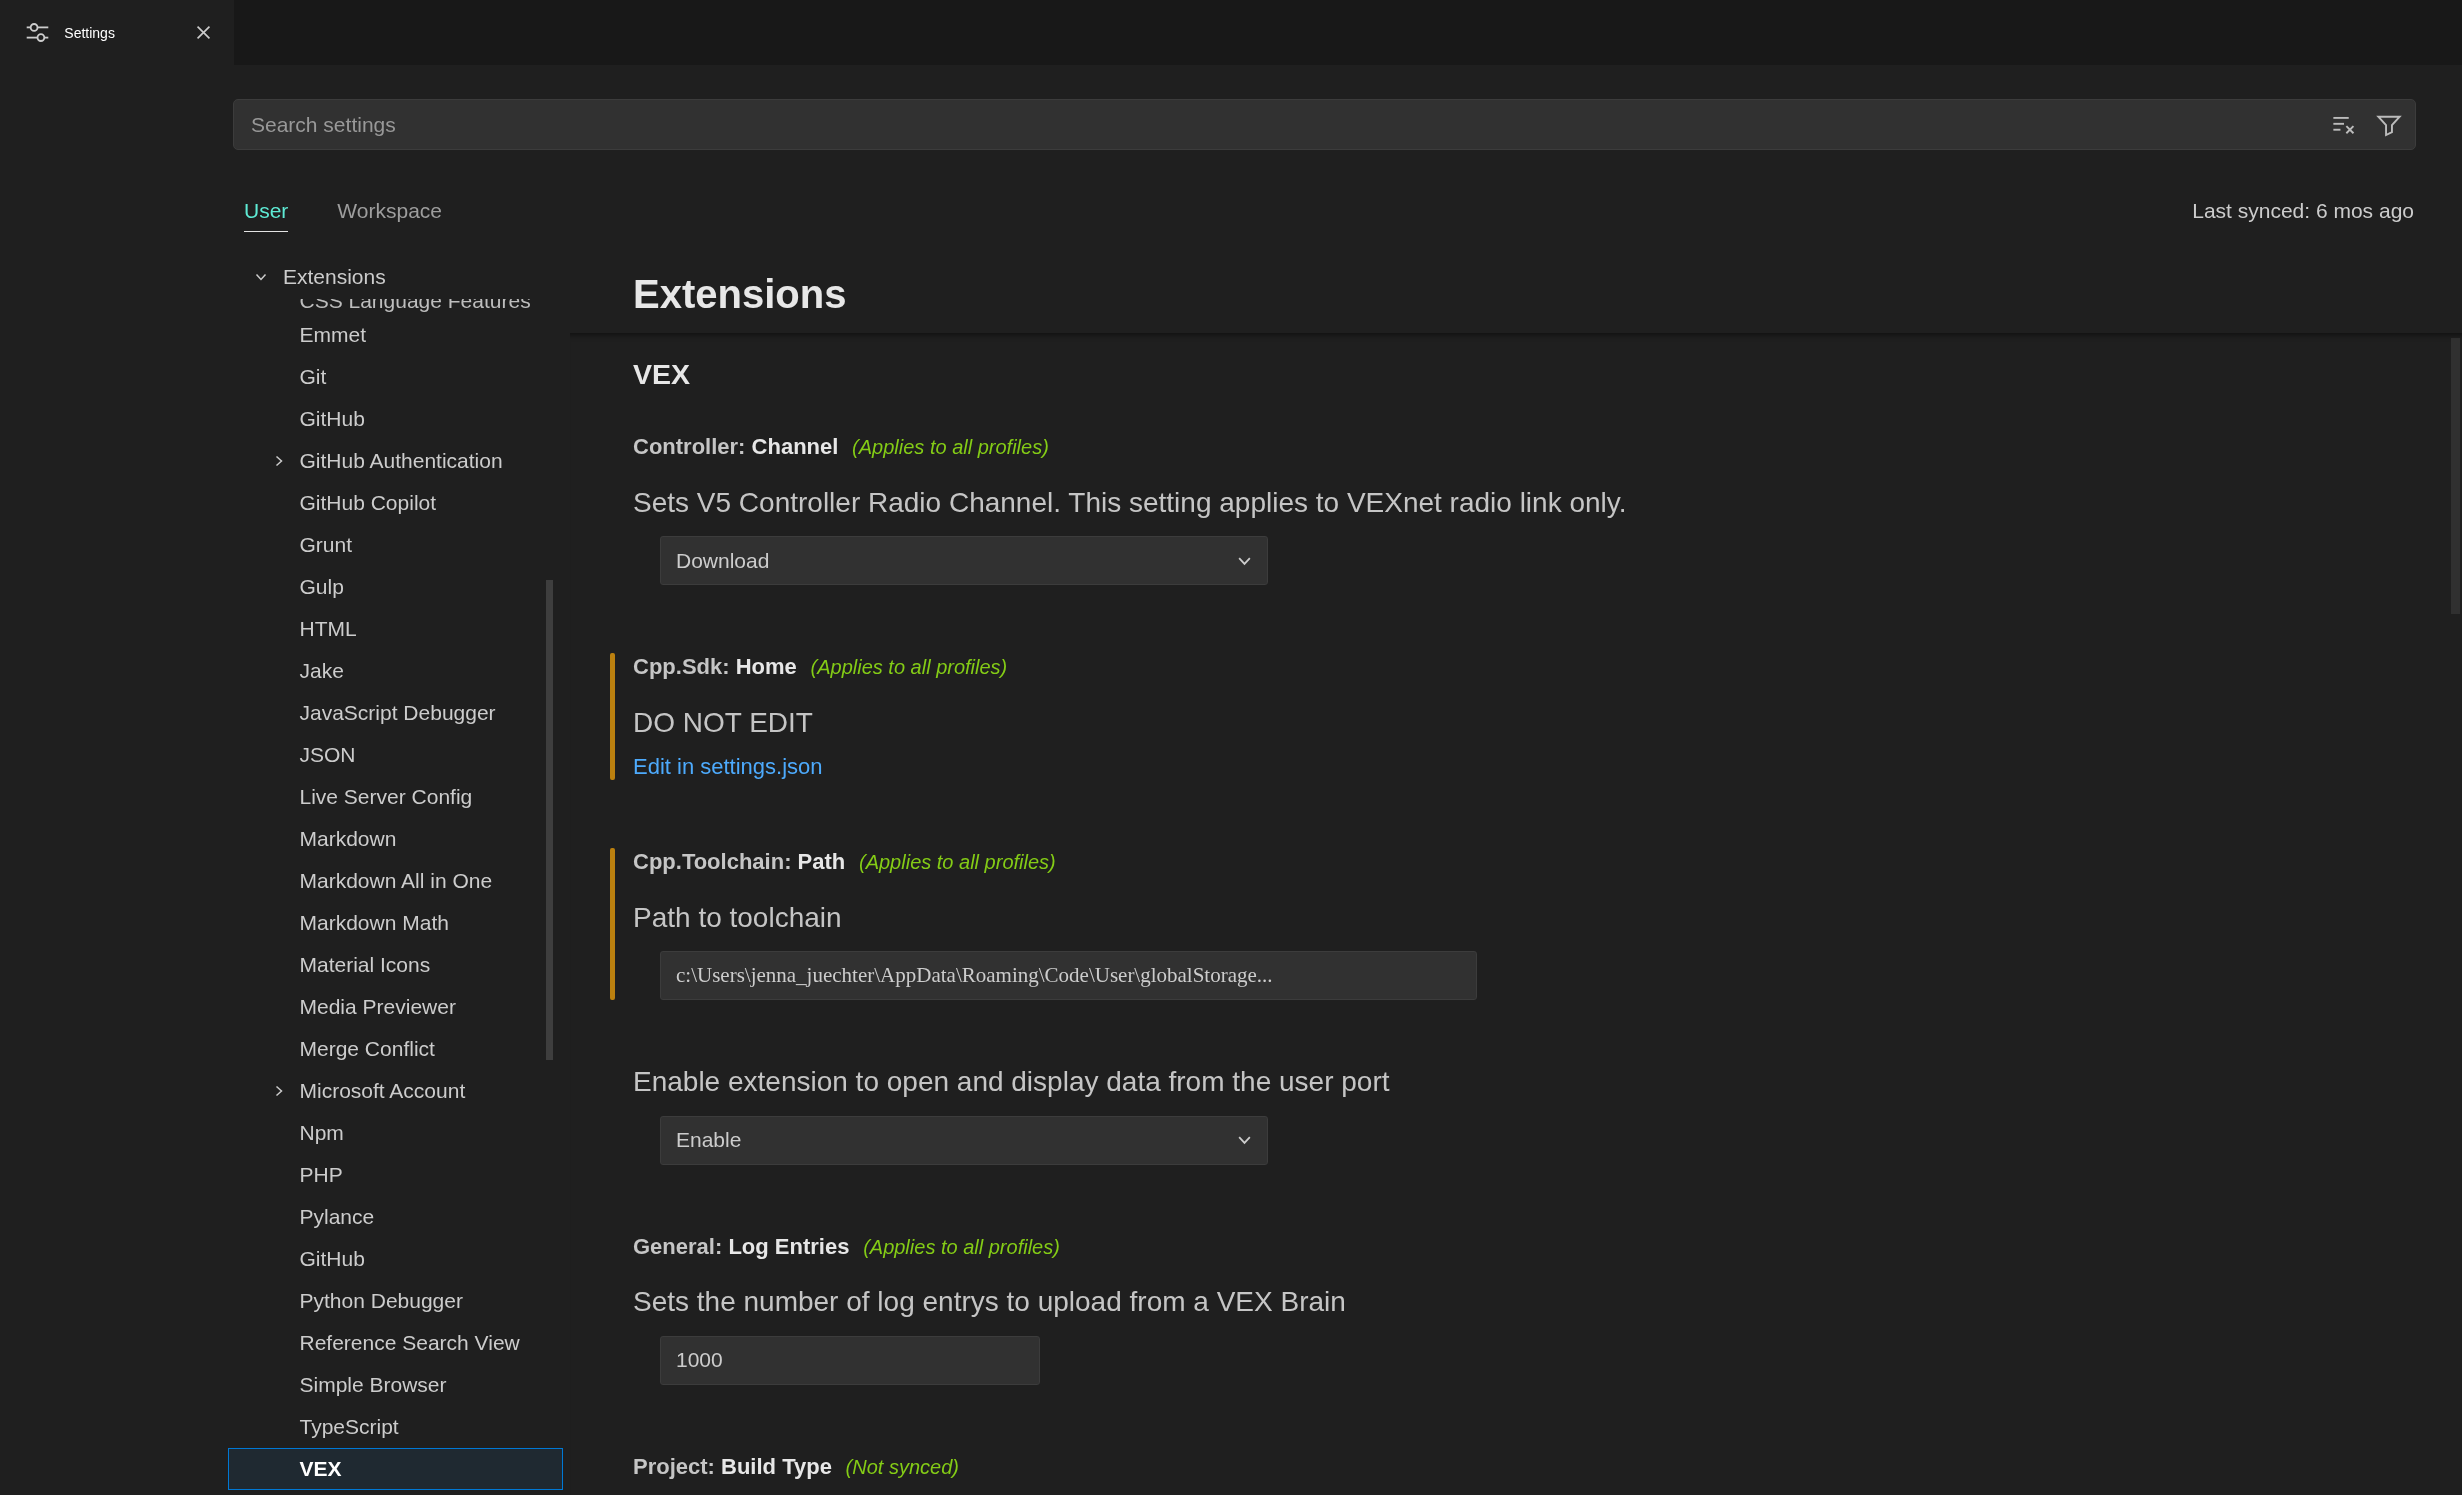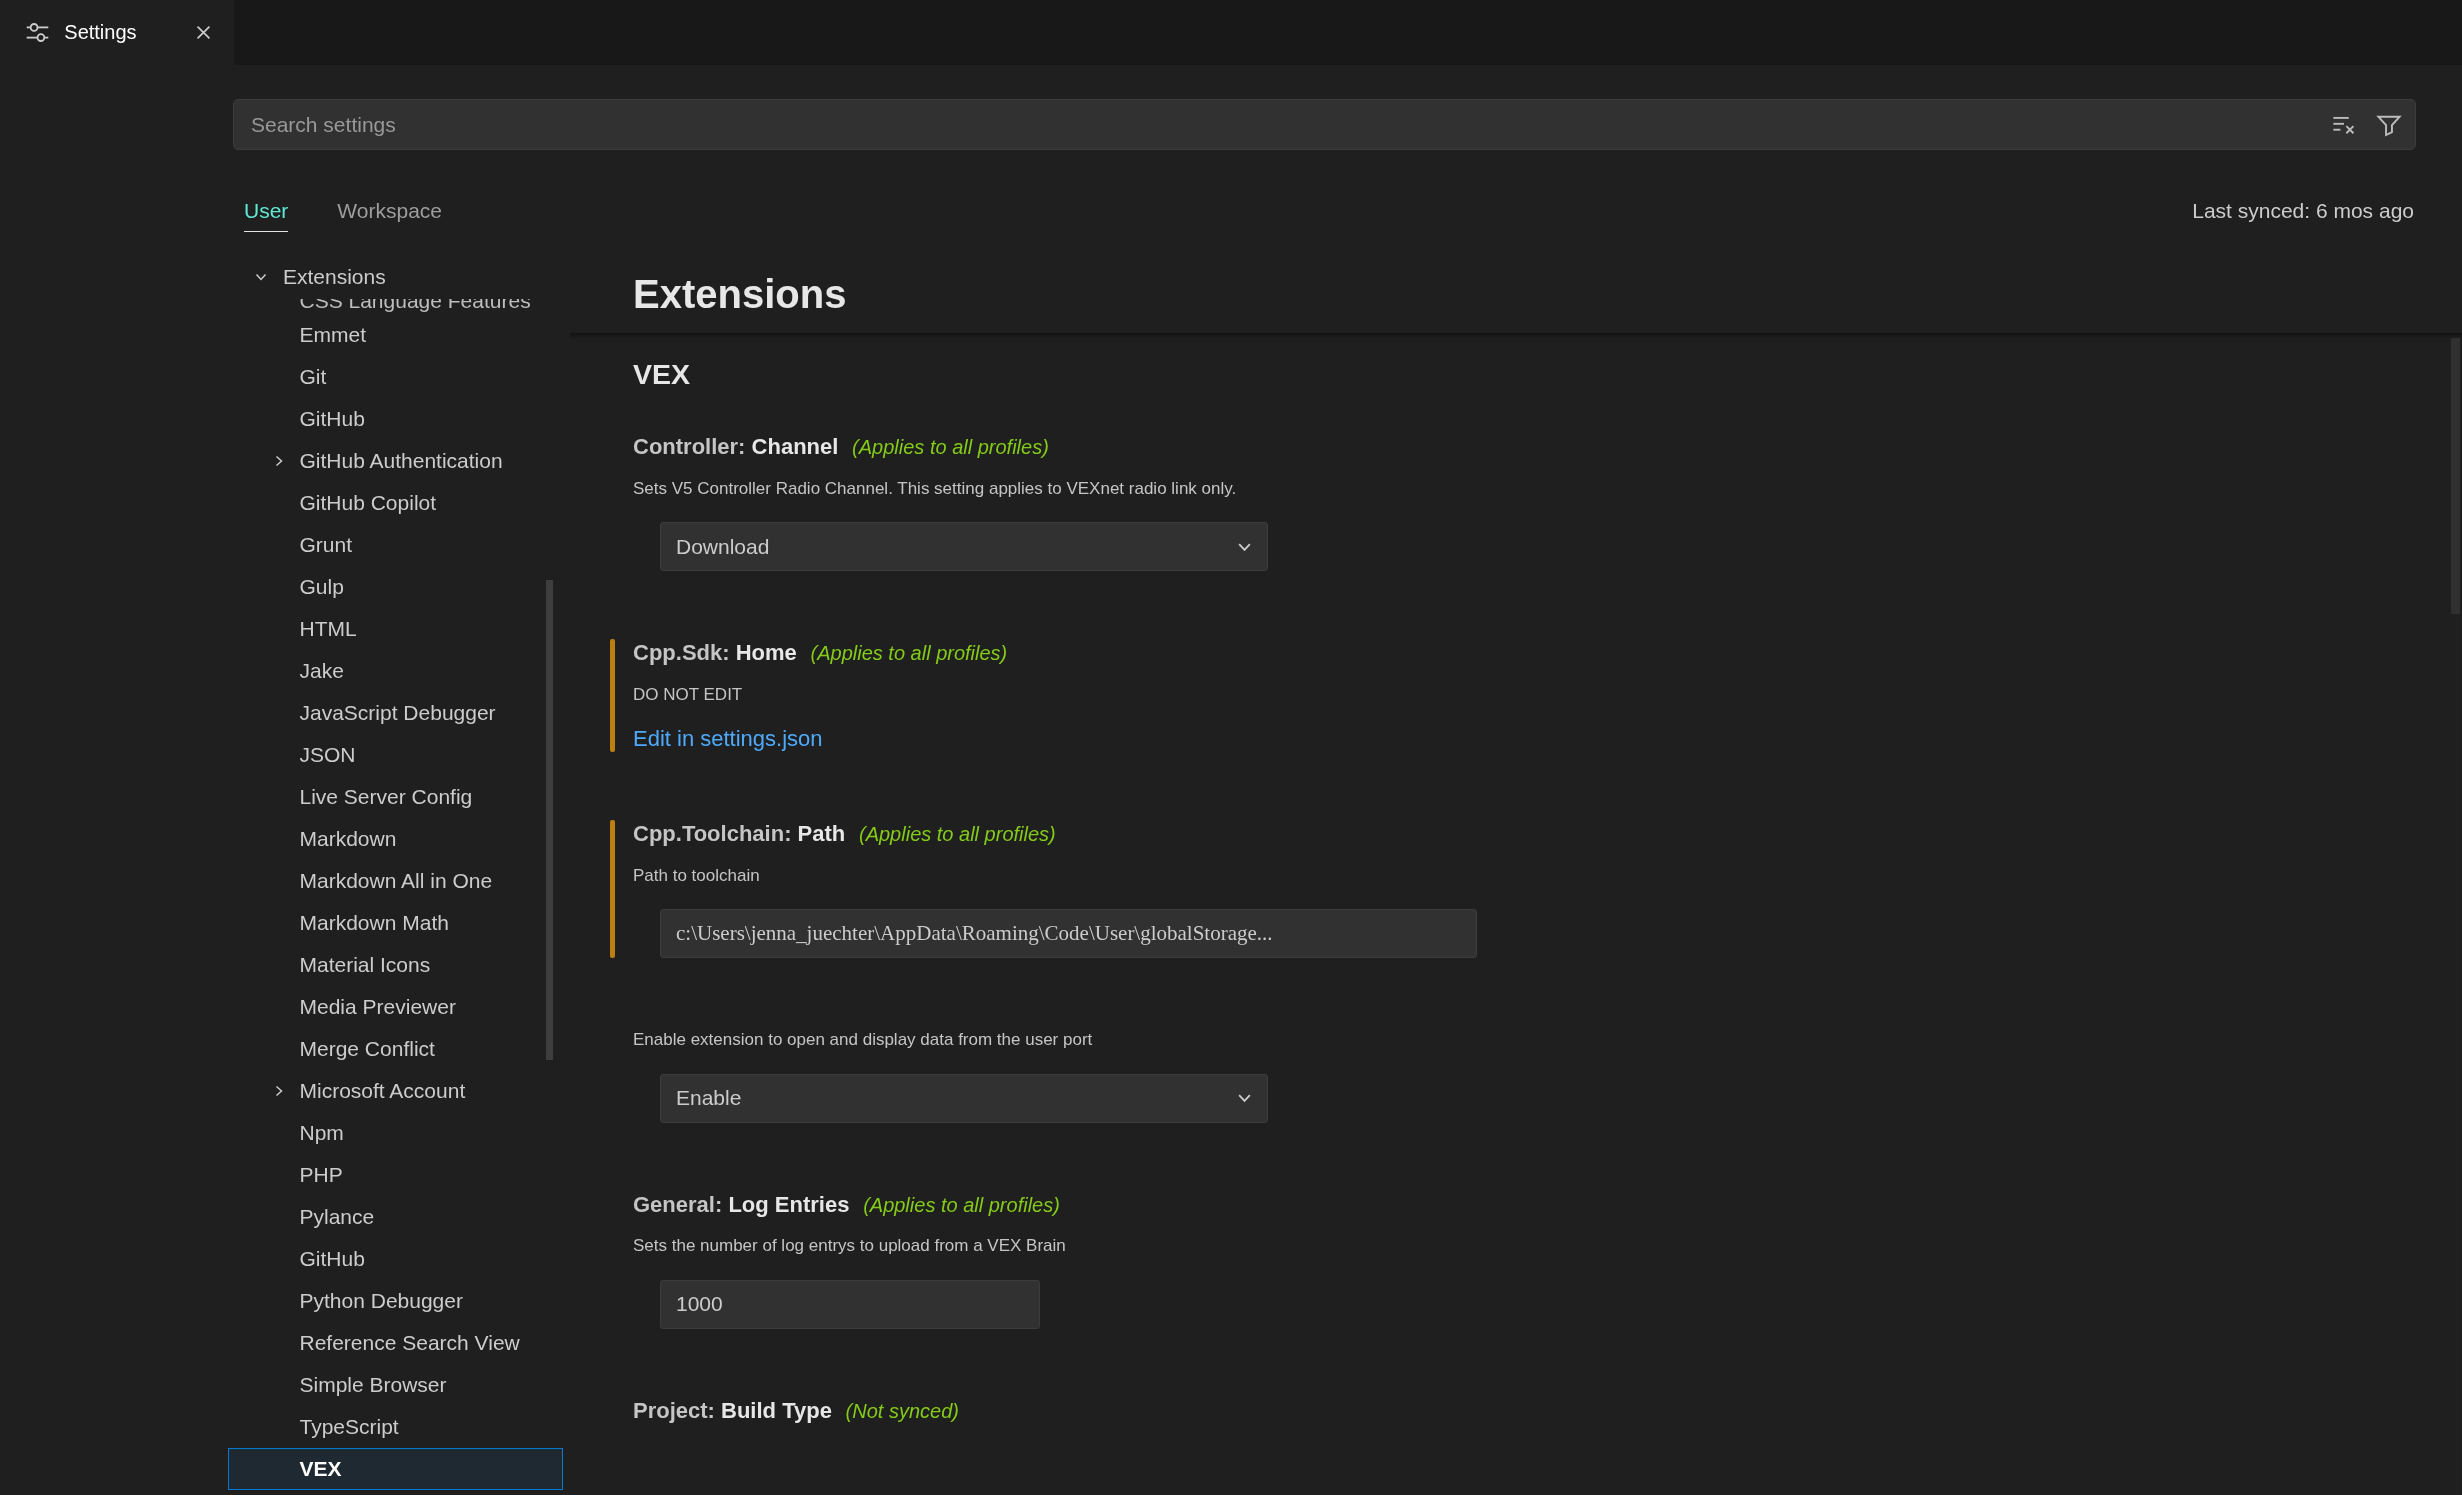--- a/index.html
+++ b/index.html
@@ -4,21 +4,21 @@
 <title>Settings</title>
 <style>
   * { margin:0; padding:0; box-sizing:border-box; }
   html,body { width:2462px; height:1495px; overflow:hidden; }
   body { background:#181818; font-family:"Liberation Sans", sans-serif; color:#cccccc; }
   .stage { position:relative; width:2462px; height:1495px; background:#1f1f1f; overflow:hidden; }
 
   
   .tabstrip { position:absolute; top:0; left:0; right:0; height:65px; background:#181818; }
   .tab { position:absolute; left:0; top:0; width:234px; height:65px; background:#1f1f1f;
-         display:flex; align-items:center; gap:14.3px; padding:0 15px 0 25px; color:#ffffff; font-size:20px; cursor:pointer; }
+         display:flex; align-items:center; gap:14.3px; padding:0 15px 0 25px; color:#ffffff; font-size:14px; cursor:pointer; }
   .tab .icon { display:flex; align-items:center; }
   .tab-close { margin-left:auto; display:flex; align-items:center; justify-content:center;
                width:32px; height:32px; border-radius:4.8px; cursor:pointer; }
 
   
   .search { position:absolute; left:233px; right:46px; top:99px; height:51px;
             background:#313131; border:1px solid #3c3c3c; border-radius:5px;
             display:flex; align-items:center; }
   .search input { flex:1; height:100%; background:transparent; border:none; outline:none;
                   color:#cccccc; font-size:21px; padding:0 17px; font-family:inherit; }
@@ -59,21 +59,21 @@
             box-shadow: inset 0 7.6px 6.7px -6.7px rgba(0,0,0,0.6);
             padding:25px 67px 0 63px; }
   .section-heading { font-size:28.5px; font-weight:700; color:#e7e7e7; margin-bottom:42px; }
 
   .setting { position:relative; margin-bottom:68px; }
   .setting .bar { position:absolute; left:-23px; top:0; bottom:0; width:4.8px; background:#bb800f; border-radius:1.9px; }
   .s-title { font-size:22px; line-height:28.5px; }
   .s-cat  { font-weight:600; color:#c5c5c5; }
   .s-name { font-weight:700; color:#e7e7e7; }
   .s-note { font-style:italic; color:#84cc16; font-size:20px; margin-left:7.6px; }
-  .s-desc { margin-top:13px; font-size:17px; line-height:28.5px; color:#c5c5c5; }
+  .s-desc { margin-top:27px; font-size:28px; line-height:28.5px; color:#c5c5c5; }
   .s-control { margin-top:19px;margin-left:27px; }
   .select { width:608px; height:49px; background:#313131; border:1px solid #3c3c3c; border-radius:2.9px;
             display:flex; align-items:center; padding:0 48px 0 15px; position:relative;
             color:#cccccc; font-size:21px; cursor:pointer; }
   .select .chev { position:absolute; right:13.3px; top:50%; transform:translateY(-50%); display:flex; }
   .tinput { height:49px; background:#313131; border:1px solid #3c3c3c; border-radius:2.9px;
             color:#cccccc; font-size:21px; padding:0 15px; font-family:inherit; outline:none;
             white-space:nowrap; overflow:hidden; }
   .tinput.wide { width:817px;font-family:Liberation Serif, serif; }
   .tinput.narrow { width:380px; }

